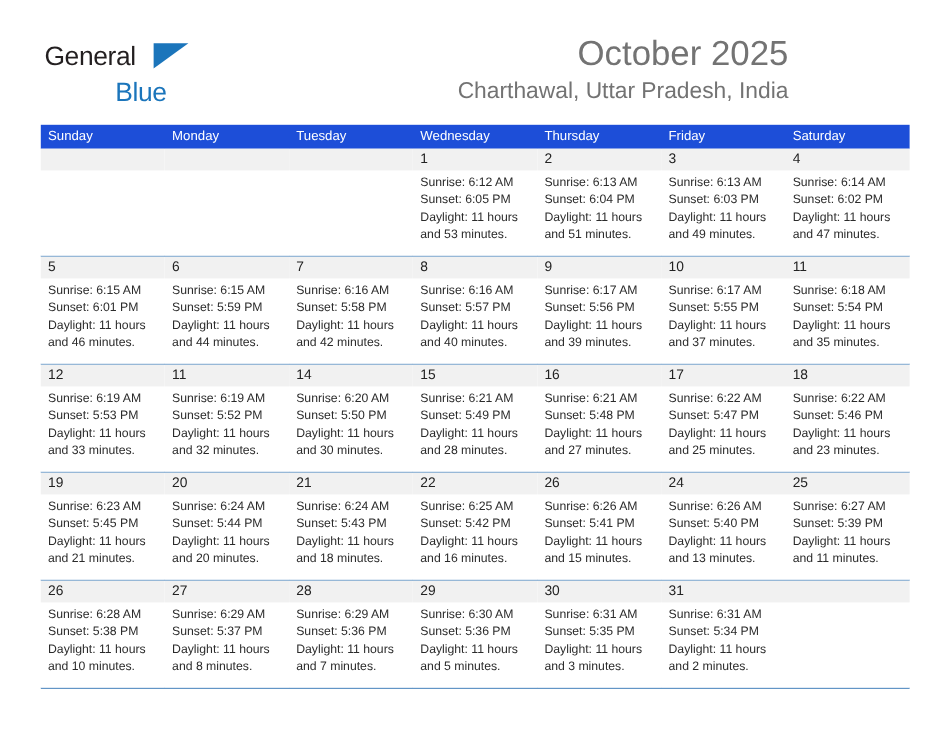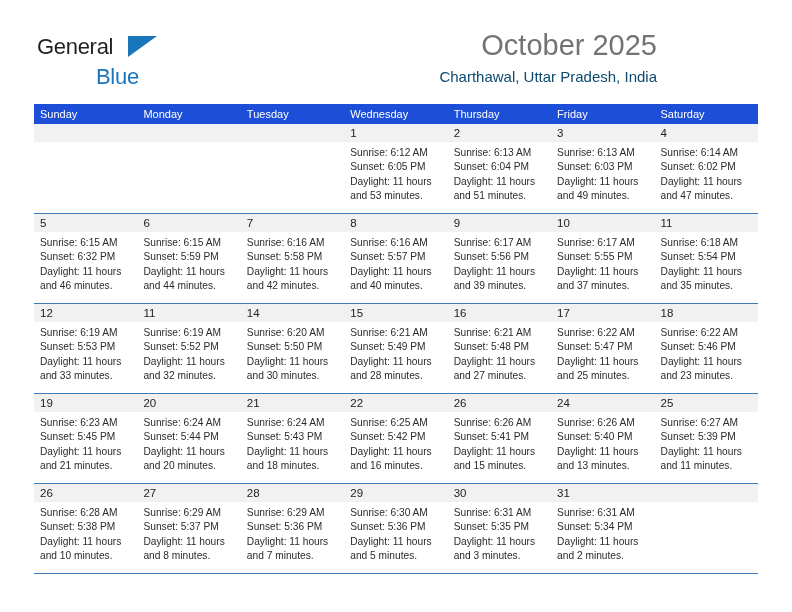--- a/index.html
+++ b/index.html
@@ -66,22 +66,22 @@
     text-align: right;
   }
   .cal-title {
     font-size: 29px;
     color: #737373;
     font-weight: normal;
     line-height: 38px;
     white-space: nowrap;
   }
   .cal-subtitle {
-    font-size: 15px;
-    color: #0c4a6e;
+    font-size: 19px;
+    color: #737373;
     line-height: 22px;
     margin-top: 2px;
     white-space: nowrap;
   }
 
   
   .calendar {
     position: absolute;
     left: 34px;
     top: 104px;
@@ -215,21 +215,21 @@
               <div class="day-line">Daylight: 11 hours</div>
               <div class="day-line">and 47 minutes.</div>
             </div>
           </div>
         </div>
         <div class="week-row">
           <div class="day-cell">
             <div class="day-number">5</div>
             <div class="day-lines">
               <div class="day-line">Sunrise: 6:15 AM</div>
-              <div class="day-line">Sunset: 6:32 PM</div>
+              <div class="day-line">Sunset: 6:01 PM</div>
               <div class="day-line">Daylight: 11 hours</div>
               <div class="day-line">and 46 minutes.</div>
             </div>
           </div>
           <div class="day-cell">
             <div class="day-number">6</div>
             <div class="day-lines">
               <div class="day-line">Sunrise: 6:15 AM</div>
               <div class="day-line">Sunset: 5:59 PM</div>
               <div class="day-line">Daylight: 11 hours</div>

